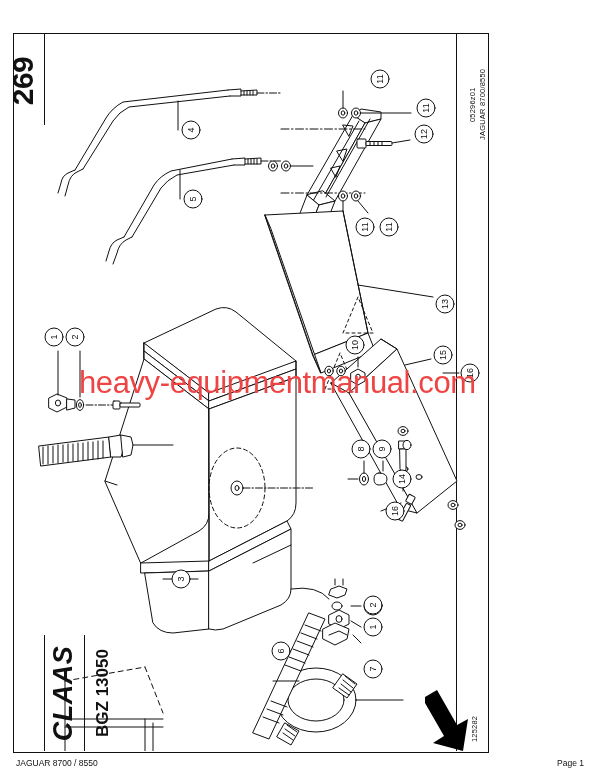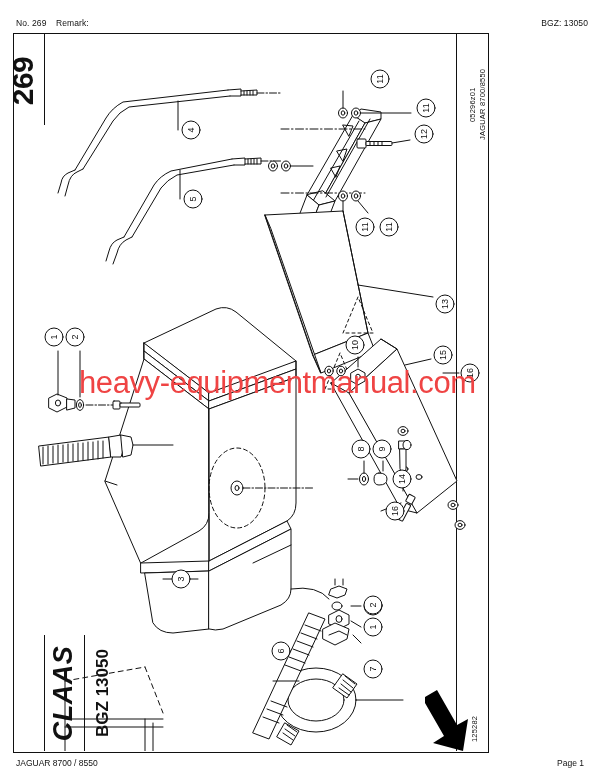--- a/index.html
+++ b/index.html
@@ -53,25 +53,20 @@
 
   
   .wm{position:absolute;left:79px;top:365px;font-size:31px;color:#ef4444;
       font-family:"Liberation Sans",sans-serif;white-space:nowrap;letter-spacing:-.4px;}
 </style>
 </head>
 <body>
 
 <div class="page">
 
-  <div class="hdr">
-    <div class="no">No. 269</div>
-    <div class="rem">Remark:</div>
-    <div class="bgz">BGZ: 13050</div>
-  </div>
 
   <div class="frame"></div>
   <div class="divA"></div>
   <div class="divB"></div>
   <div class="divC"></div>
   <div class="divD"></div>
 
   <div class="bignum">
     <span>269</span>
   </div>

